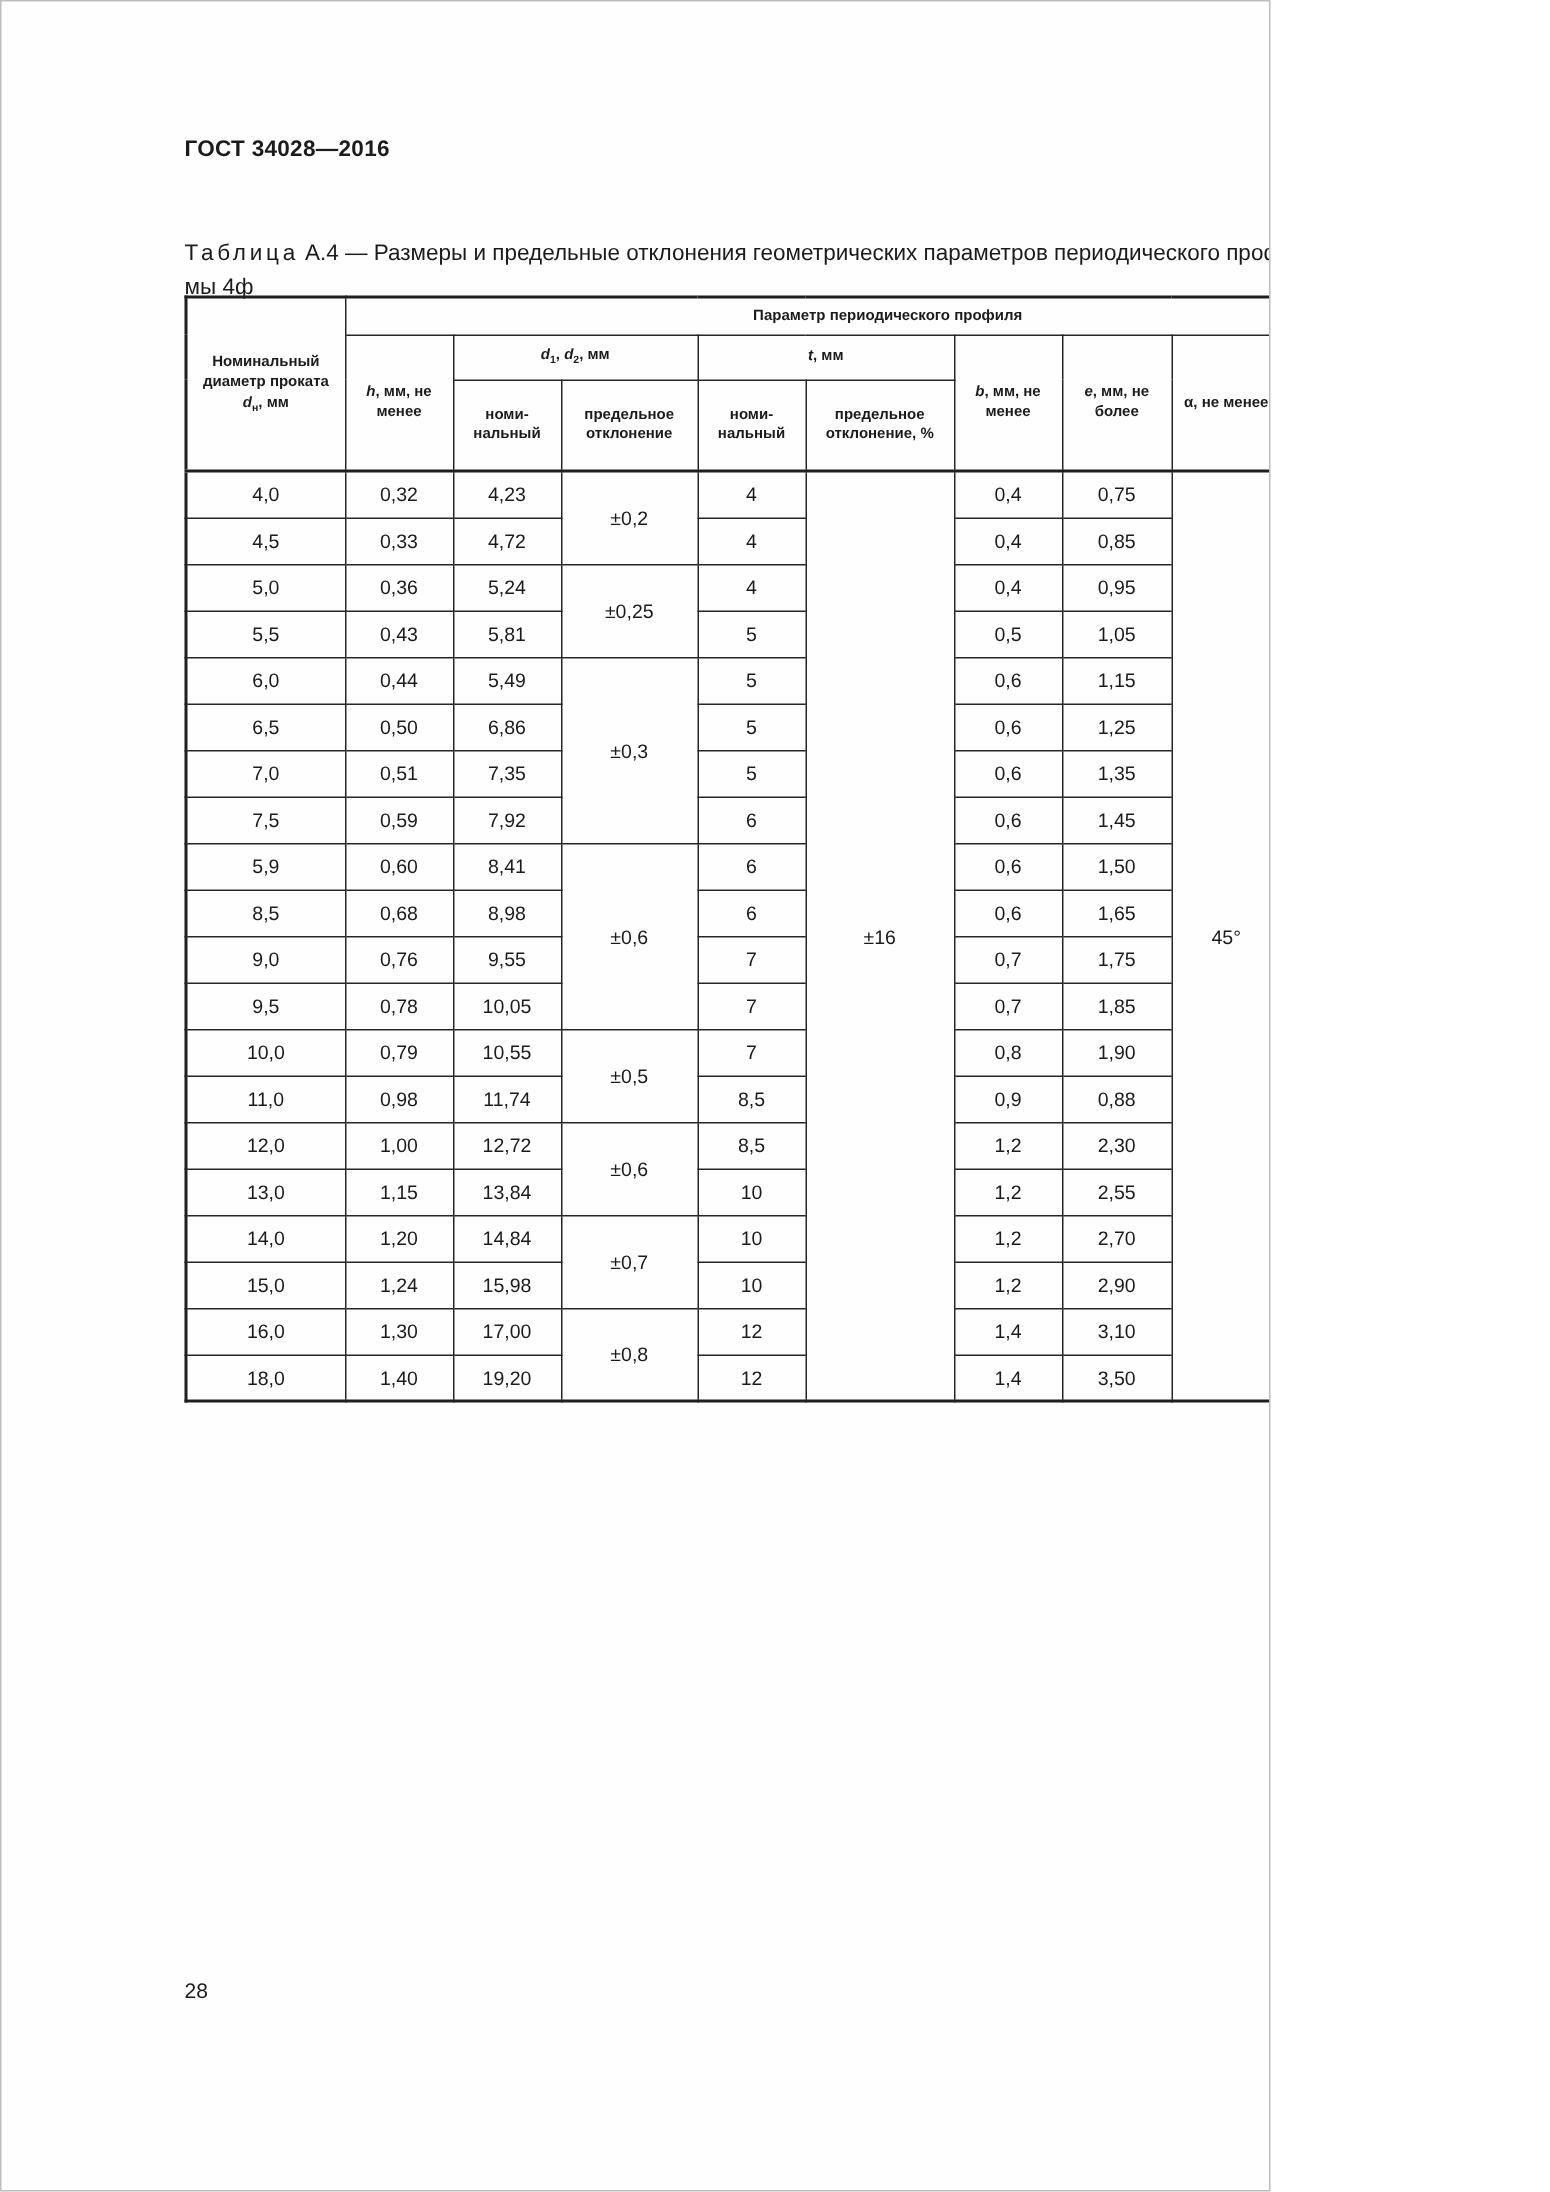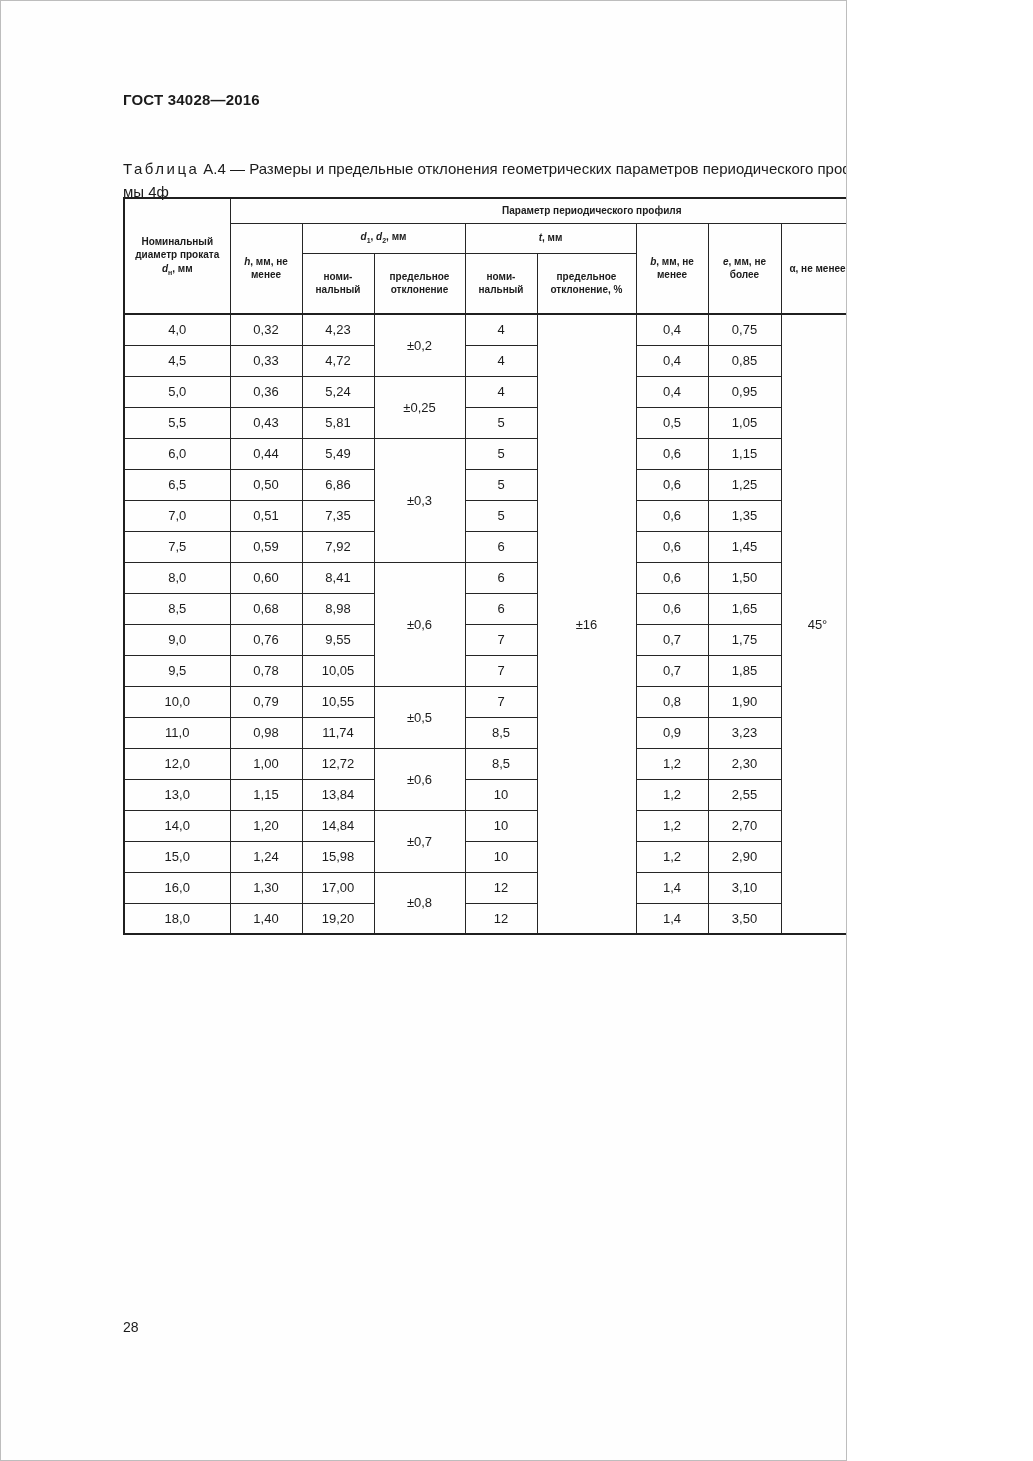--- a/index.html
+++ b/index.html
@@ -162,21 +162,21 @@
         </tr>
         <tr>
           <td>7,5</td>
           <td>0,59</td>
           <td>7,92</td>
           <td>6</td>
           <td>0,6</td>
           <td>1,45</td>
         </tr>
         <tr>
-          <td>8,0</td>
+          <td>5,9</td>
           <td>0,60</td>
           <td>8,41</td>
           <td rowspan="4">±0,6</td>
           <td>6</td>
           <td>0,6</td>
           <td>1,50</td>
         </tr>
         <tr>
           <td>8,5</td>
           <td>0,68</td>
@@ -209,21 +209,21 @@
           <td>7</td>
           <td>0,8</td>
           <td>1,90</td>
         </tr>
         <tr>
           <td>11,0</td>
           <td>0,98</td>
           <td>11,74</td>
           <td>8,5</td>
           <td>0,9</td>
-          <td>3,23</td>
+          <td>0,88</td>
         </tr>
         <tr>
           <td>12,0</td>
           <td>1,00</td>
           <td>12,72</td>
           <td rowspan="2">±0,6</td>
           <td>8,5</td>
           <td>1,2</td>
           <td>2,30</td>
         </tr>

